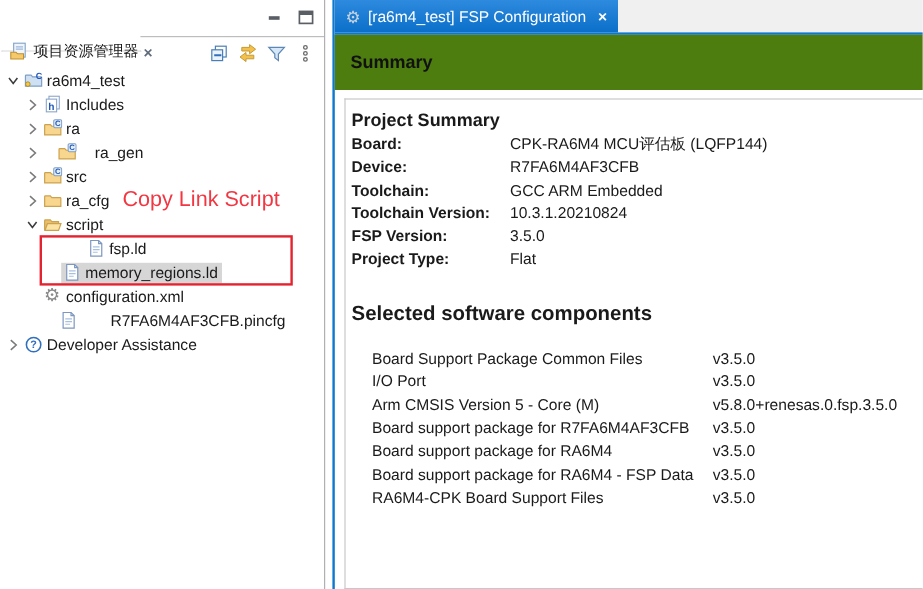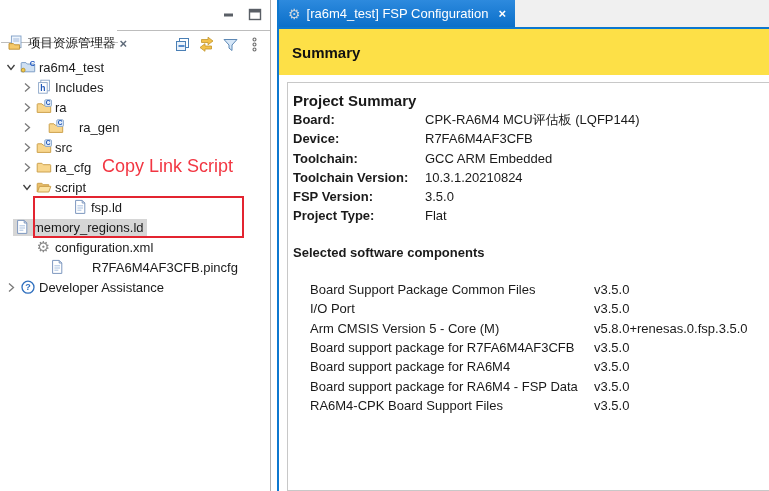--- a/index.html
+++ b/index.html
@@ -39,30 +39,30 @@
   
   .editor { position: absolute; left: 277px; top: 0; right: 0; bottom: 0;
     border-left: 2px solid #0d78cf; background: #fff; display: flex; flex-direction: column; }
   .ed-tabbar { height: 27px; background: #f0f0f0; border-bottom: 2px solid #0d78cf;
     display: flex; align-items: stretch; flex: 0 0 29px; }
   .ed-tab { display: inline-flex; align-items: center; gap: 6px; padding: 0 9px;
     background: linear-gradient(180deg, #2d8ade, #0b6fc9); color: #fff; cursor: pointer; }
   .ed-tab .ttl { font-size: 13px; white-space: nowrap; }
   .ed-tab .gear-tab { font-size: 14px; color: #ccd5de; line-height: 1; }
   .ed-tab .tab-close { color: #fff; margin-left: 4px; font-size: 13px; }
-  .summary-band { height: 46px; background: #fde047; display: flex; align-items: center;
+  .summary-band { height: 46px; background: #4d7c0f; display: flex; align-items: center;
     padding-left: 13px; flex: 0 0 46px; }
   .summary-band h1 { font-size: 15px; font-weight: bold; color: #111; }
   .content-box { margin: 7px 0 0 8px; border: 1px solid #c8c8c8; border-right: none;
     background: #fff; height: 420px; padding: 9px 0 0 5px; overflow: hidden; }
   .content-box h2 { font-size: 15px; font-weight: bold; line-height: 18px; }
   .fields { }
   .field-row { font-size: 13px; line-height: 19.3px; white-space: nowrap; }
   .field-label { display: inline-block; width: 132px; font-weight: bold; }
-  .comp-title { margin-top: 19px; font-size: 13px; font-weight: bold; line-height: 16px; }
+  .comp-title { margin-top: 28px; font-size: 17px; font-weight: bold; line-height: 16px; }
   .components { margin-top: 19px; }
   .comp-row { font-size: 13px; line-height: 19.4px; padding-left: 17px; white-space: nowrap; }
   .comp-name { display: inline-block; width: 284px; }
 </style>
 </head>
 <body>
 
 <div class="app">
 
   <div class="explorer">
@@ -232,21 +232,21 @@
             <svg width="16" height="16" viewBox="0 0 16 16">
               <path d="M3.6,1.4 h6.6 l2.6,2.6 v10.4 H3.6 z" fill="#fff" stroke="#7d97bf"></path>
               <path d="M10.2,1.4 v2.6 h2.6" fill="none" stroke="#7d97bf"></path>
               <line x1="5.4" y1="6.8" x2="11" y2="6.8" stroke="#a8c0e0"></line>
               <line x1="5.4" y1="9" x2="11" y2="9" stroke="#a8c0e0"></line>
               <line x1="5.4" y1="11.2" x2="9.4" y2="11.2" stroke="#a8c0e0"></line>
             </svg>
           </span>
           <span class="tlabel">fsp.ld</span>
         </div>
-        <div class="trow" style="">
+        <div class="trow" style="padding-left: 38px;">
           <span class="chev"></span>
           <span class="sel">
             <span class="ticon">
               <svg width="16" height="16" viewBox="0 0 16 16">
                 <path d="M3.6,1.4 h6.6 l2.6,2.6 v10.4 H3.6 z" fill="#fff" stroke="#7d97bf"></path>
                 <path d="M10.2,1.4 v2.6 h2.6" fill="none" stroke="#7d97bf"></path>
                 <line x1="5.4" y1="6.8" x2="11" y2="6.8" stroke="#a8c0e0"></line>
                 <line x1="5.4" y1="9" x2="11" y2="9" stroke="#a8c0e0"></line>
                 <line x1="5.4" y1="11.2" x2="9.4" y2="11.2" stroke="#a8c0e0"></line>
               </svg>

